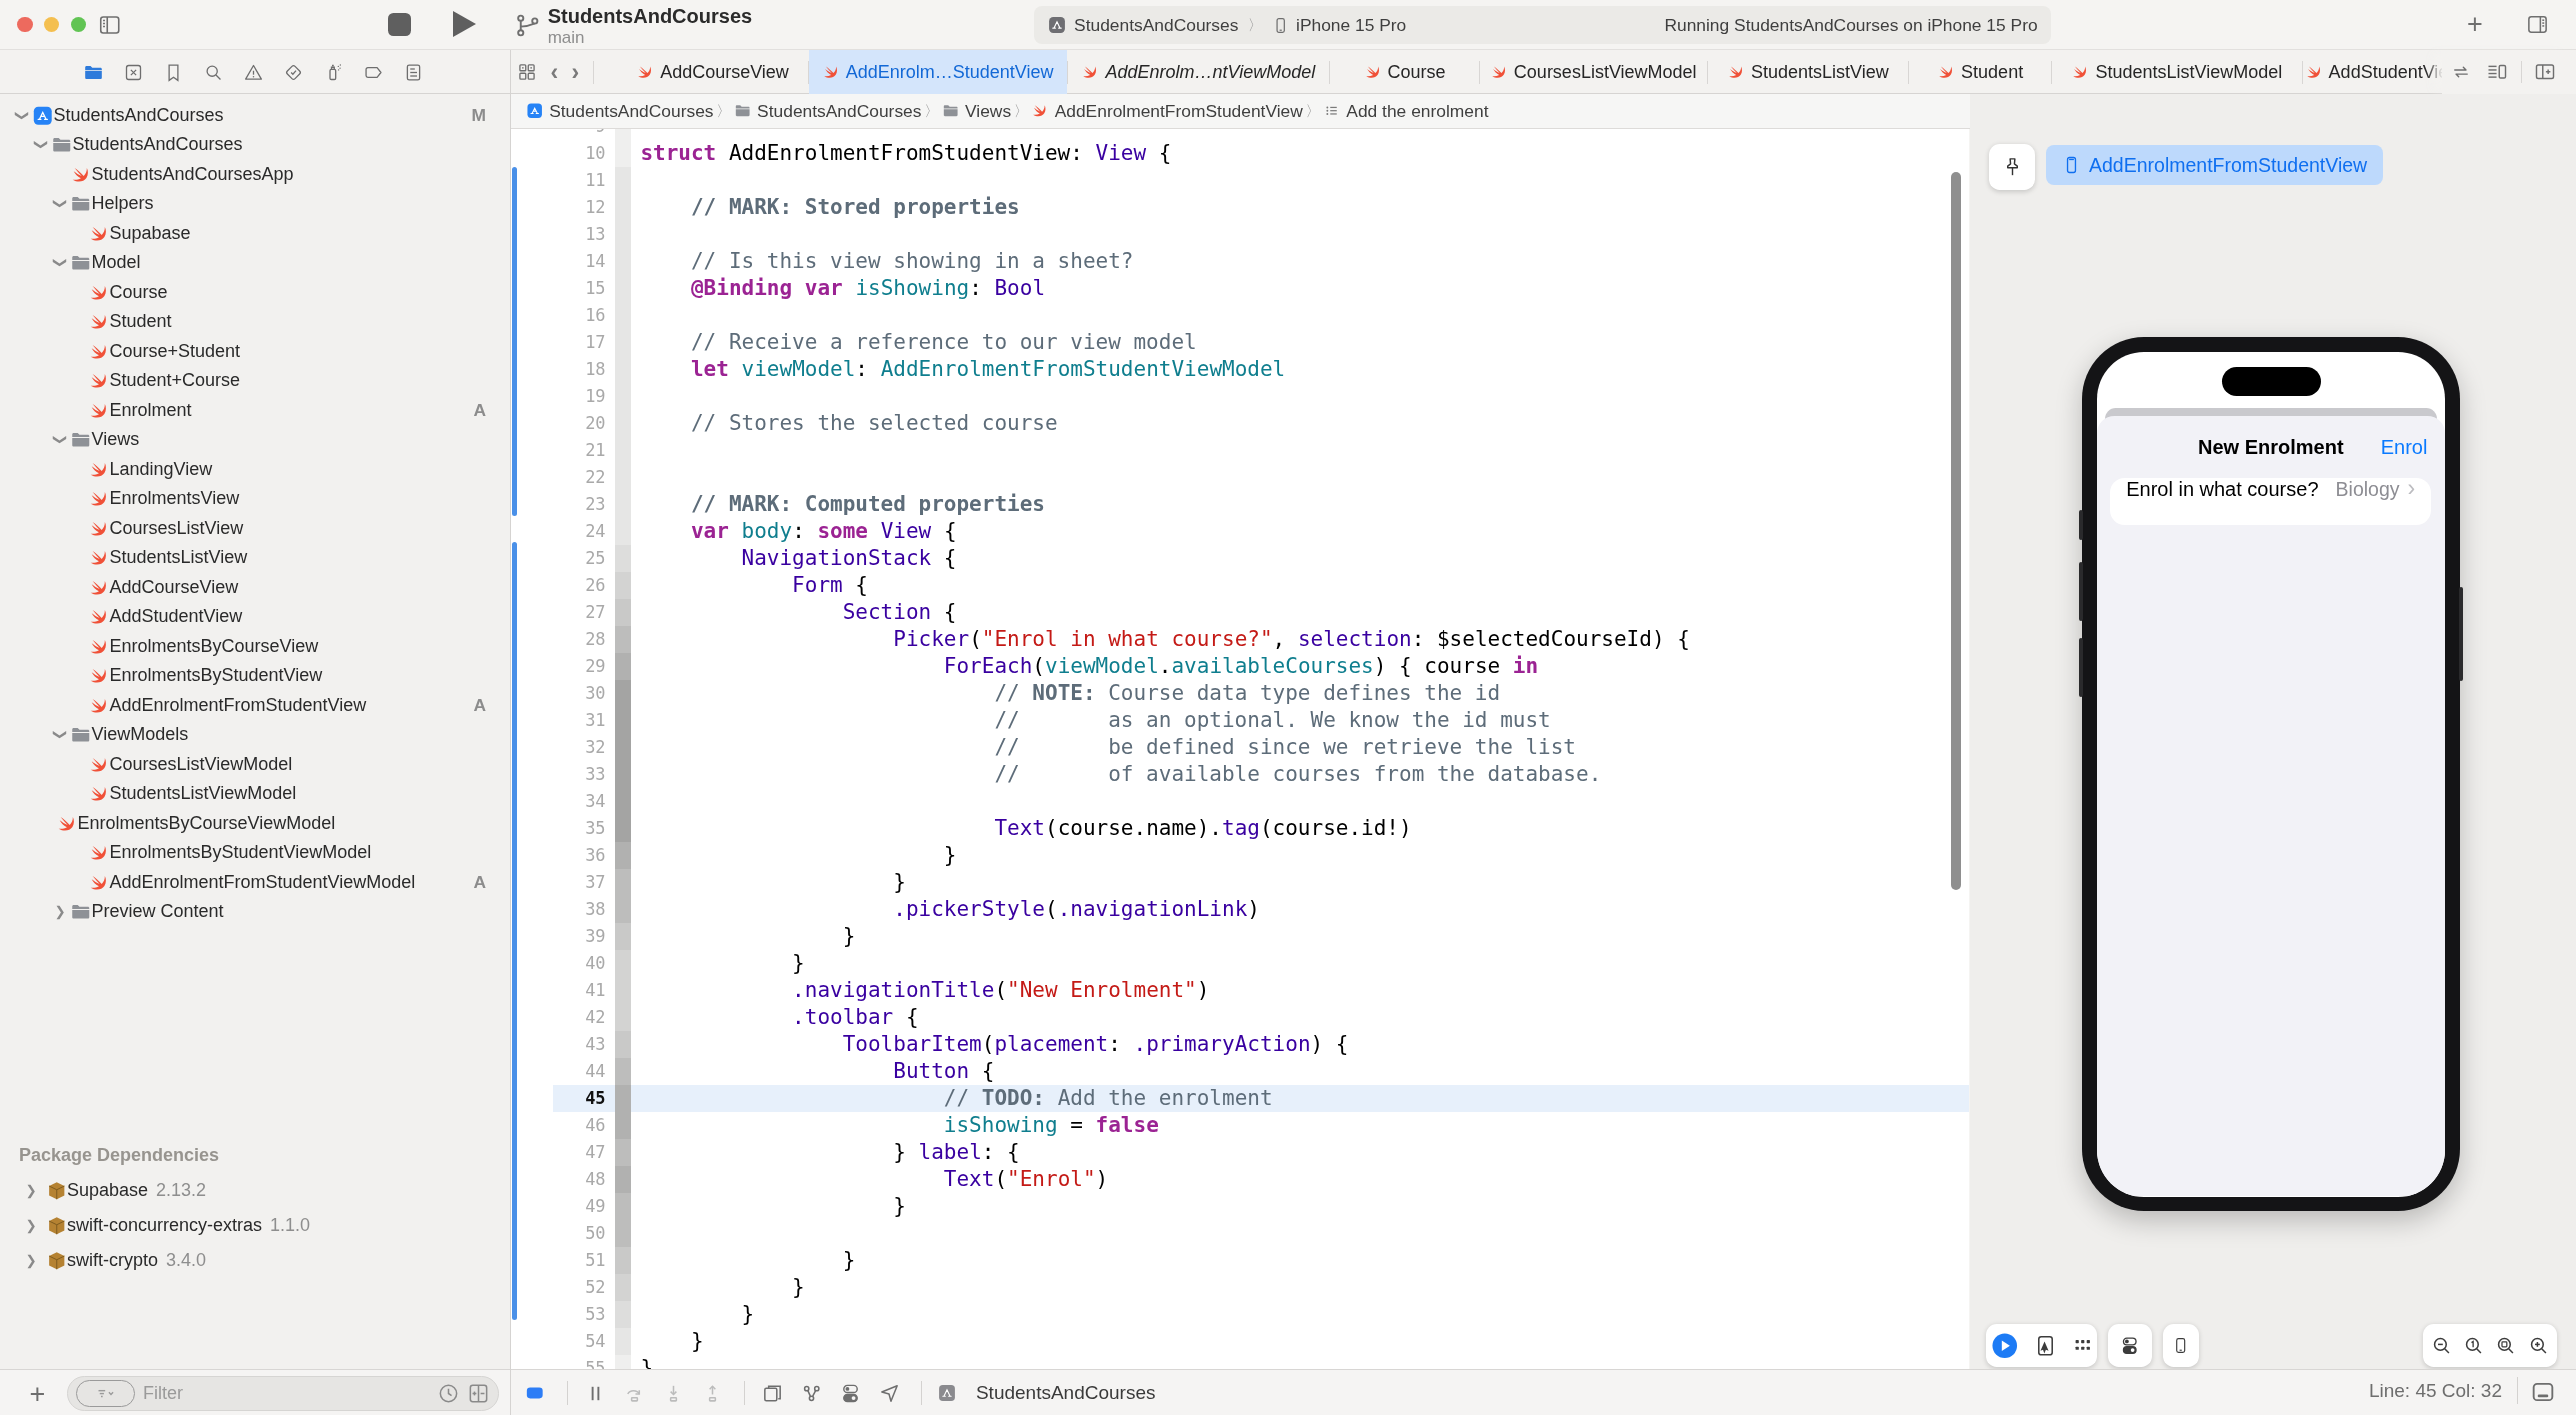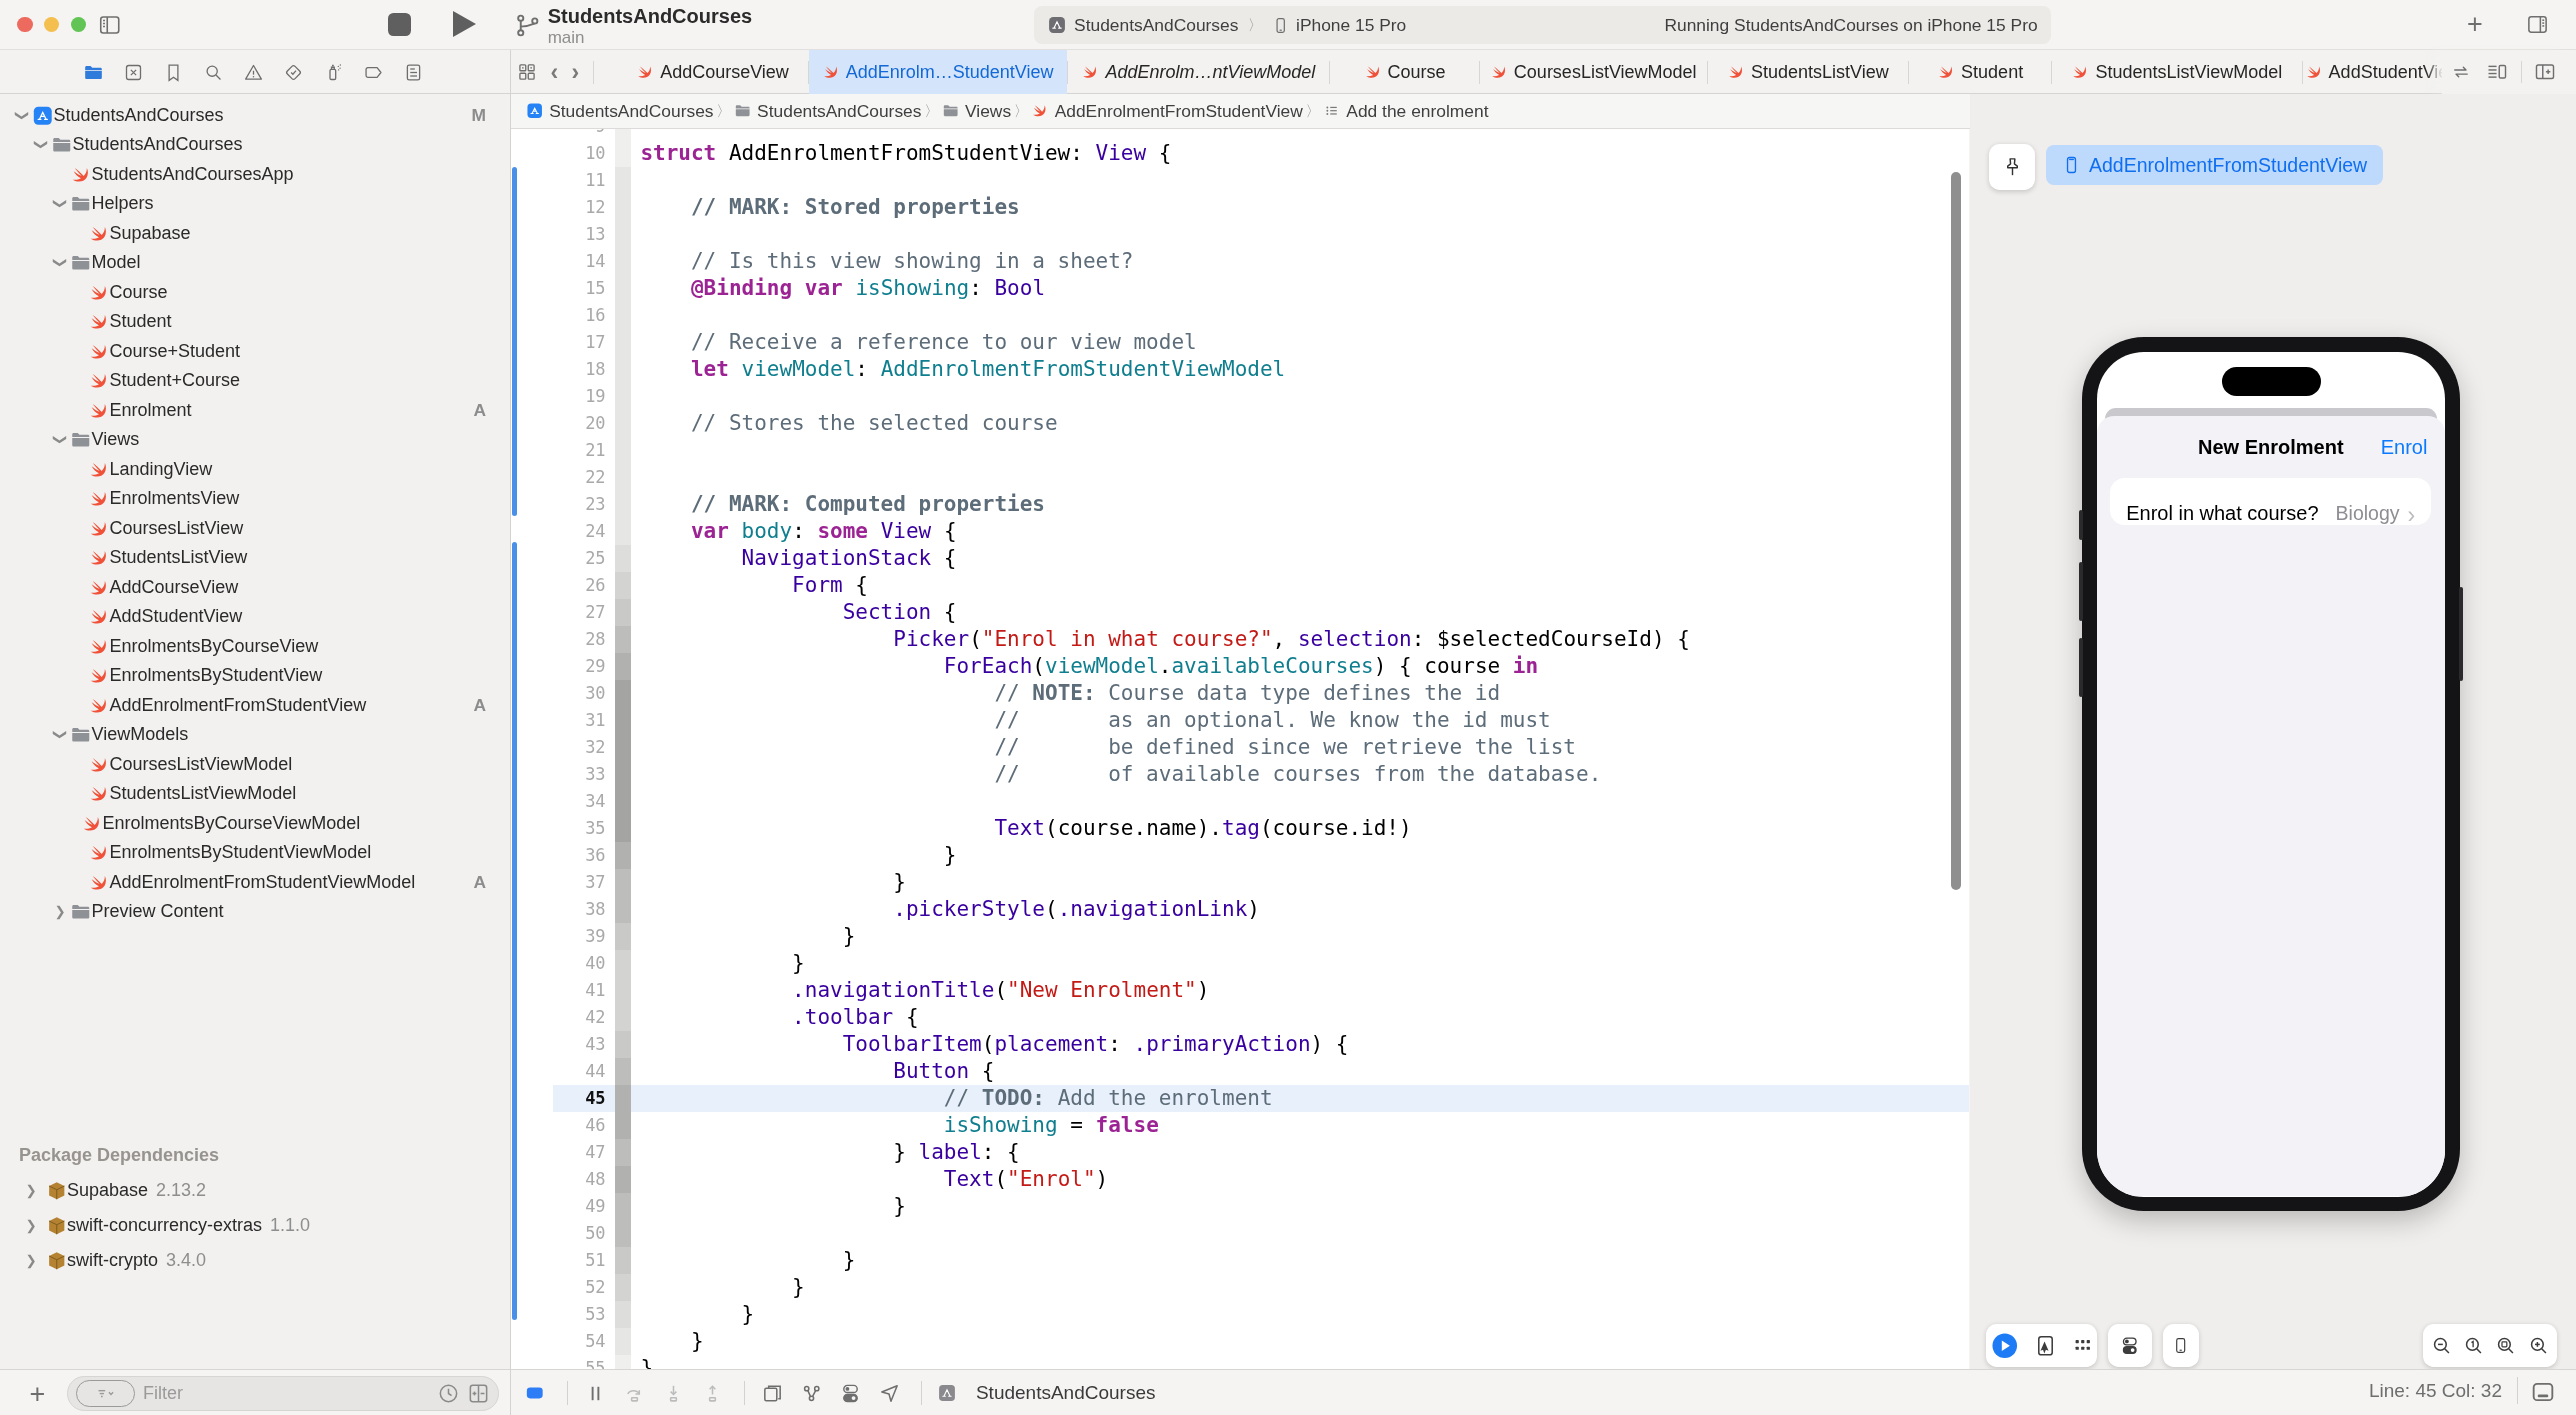--- a/index.html
+++ b/index.html
@@ -89,21 +89,21 @@
   #pin-btn { position:absolute; left:19px; top:50px; width:46px; height:46px; background:#fff; border-radius:10.7px; box-shadow:0 1.3px 5.4px rgba(0,0,0,.16); display:flex; align-items:center; justify-content:center; }
   #chip { position:absolute; left:76px; top:51px; height:40px; padding:0 16px; background:#bdd9fc; border-radius:8px; display:flex; align-items:center; gap:8px; color:#0f6ff0; font-size:19.5px; }
   #phone { position:absolute; left:112px; top:243px; width:378px; height:874px; background:#141416; border-radius:62px; box-shadow:0 9.4px 27px rgba(0,0,0,.22); }
   .side-nub { position:absolute; width:4px; background:#2a2a2c; border-radius:2px; }
   #screen { position:absolute; left:14.8px; top:14.8px; width:348px; height:845px; background:#ffffff; border-radius:47px; overflow:hidden; }
   #island { position:absolute; left:125px; top:14.8px; width:99px; height:29.5px; background:#000; border-radius:15.4px; }
   #under-strip { position:absolute; left:8px; top:56px; width:332px; height:17.4px; background:#c9c9cd; border-radius:10.7px 10.7px 0 0; }
   #sheet { position:absolute; left:0; top:64px; width:348px; height:780px; background:#f2f2f7; border-radius:17.4px 17.4px 0 0; }
   #nav-title { position:absolute; left:0; top:20px; width:348px; text-align:center; font-size:20px; font-weight:bold; color:#000; }
   #nav-action { position:absolute; right:17.4px; top:20px; font-size:20px; color:#0a7aff; }
-  #form-card { position:absolute; left:13.4px; top:62px; width:321px; height:47px; background:#fff; border-radius:14.8px; display:flex; align-items:flex-end; padding:0 16px; }
+  #form-card { position:absolute; left:13.4px; top:62px; width:321px; height:47px; background:#fff; border-radius:14.8px; display:flex; align-items:flex-start; padding:0 16px; }
   #row-label { font-size:20px; color:#000; }
   #row-value { margin-left:auto; font-size:19.5px; color:#8d8d93; }
   #row-chev { margin-left:8px; font-size:23px; color:#bcbcc0; line-height:20px; }
   .float-group { position:absolute; background:#fff; border-radius:10.7px; box-shadow:0 1.3px 5.4px rgba(0,0,0,.16); display:flex; align-items:center; justify-content:center; gap:14.8px; height:43px; }
   #pv-group1 { left:16px; top:1230px; width:111px; }
   #pv-toggle { left:138px; top:1230px; width:44px; }
   #pv-device { left:193px; top:1230px; width:36px; }
   #pv-zoom { left:453px; top:1230px; width:134px; gap:10.7px; }
   .pv-icon { width:21.5px; height:21.5px; color:#3c3c3c; }
 
@@ -658,21 +658,21 @@
         </div>
         <div class="trow" style="padding-left: 68px;">
           <span class="tchev"></span>
           <span style="display: inline-block; width: 21.5px; height: 21.5px; flex: 0 0 auto;">
             <svg viewBox="0 0 24 24">
               <path fill="#F05138" d="M3 17.5c5.5 3.4 12.3 2.5 15.3-1.9 2.3-3.4 2.1-8 .5-11 .2 3.6-1.3 6.8-3.5 8.8C12.2 10 8.2 6.6 5.2 4.5c2.6 3.3 5.3 6.3 7.8 8.8-3.2-1.2-6.2-3.1-8.9-5.2 2 3.5 4.7 6.3 8.1 7.9-2.9 1.6-6.2 2-9.2 1.5z"></path>
             </svg>
           </span>
           <span>StudentsListViewModel</span>
         </div>
-        <div class="trow" style="padding-left: 36px; margin-left: 25px;">
+        <div class="trow" style="padding-left: 36px;">
           <span class="tchev"></span>
           <span style="display: inline-block; width: 21.5px; height: 21.5px; flex: 0 0 auto;">
             <svg viewBox="0 0 24 24">
               <path fill="#F05138" d="M3 17.5c5.5 3.4 12.3 2.5 15.3-1.9 2.3-3.4 2.1-8 .5-11 .2 3.6-1.3 6.8-3.5 8.8C12.2 10 8.2 6.6 5.2 4.5c2.6 3.3 5.3 6.3 7.8 8.8-3.2-1.2-6.2-3.1-8.9-5.2 2 3.5 4.7 6.3 8.1 7.9-2.9 1.6-6.2 2-9.2 1.5z"></path>
             </svg>
           </span>
           <span>EnrolmentsByCourseViewModel</span>
         </div>
         <div class="trow" style="padding-left: 68px;">
           <span class="tchev"></span>

